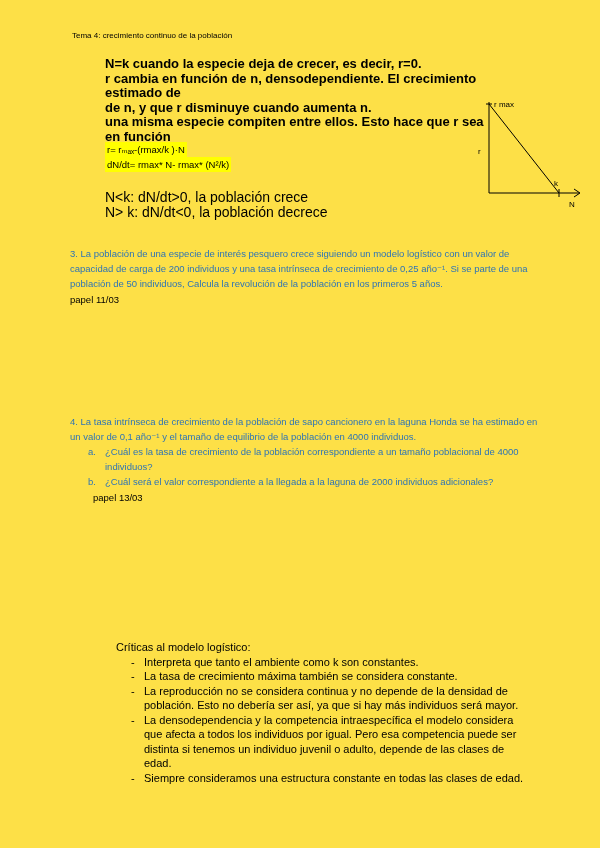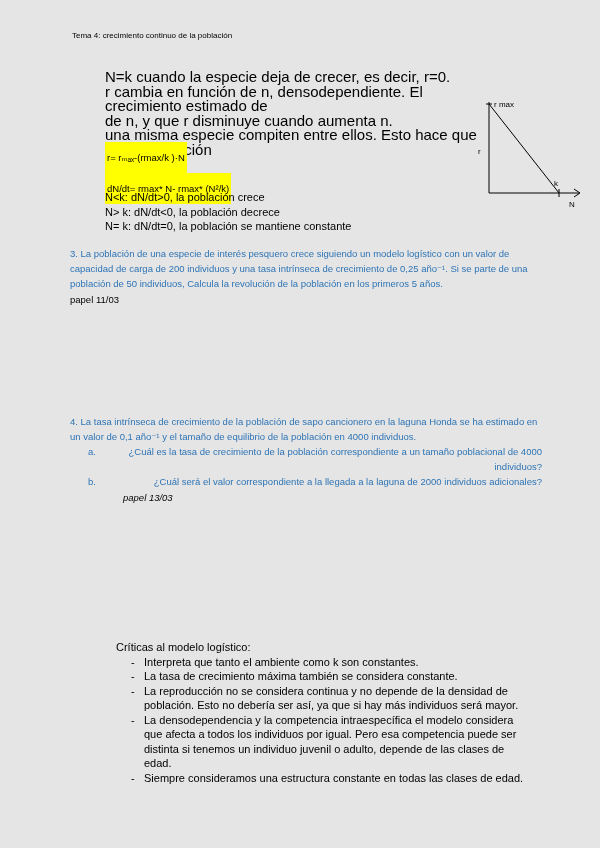--- a/index.html
+++ b/index.html
@@ -1,61 +1,62 @@
 <!DOCTYPE html>
 <html><head>
 <meta charset="utf-8">
 <style>
   html,body{margin:0;padding:0;background:#ffffff;}
   .page{
     position:relative;
     width:600px;height:848px;
-    background:#e5e5e5;
+    background:#fde047;
     font-family:"Liberation Sans","DejaVu Sans",sans-serif;
     color:#1a1a1a;
     overflow:hidden;
   }
   .doc-header{
     position:absolute;left:72px;top:31px;
     font-size:8px;color:#000;
   }
   .intro{
-    position:absolute;left:105px;top:70px;
-    font-size:15px;line-height:14.5px;color:#000;
+    position:absolute;left:105px;top:57px;
+    font-size:13px;line-height:14.5px;color:#000;
     width:380px;
+    font-weight:bold;
   }
   .formulas{
     position:absolute;left:105px;top:142px;
     font-size:9.5px;line-height:15px;color:#000;
   }
   .hl{
     display:inline-block;
     background:#ffff00;
-    padding:8px 2px;
+    padding:0 2px;
     text-align:center;
   }
   .conditions{
     position:absolute;left:105px;top:190px;
-    font-size:11px;line-height:14.5px;color:#000;
+    font-size:14px;line-height:14.5px;color:#000;
     width:380px;
   }
   .q-block{
     position:absolute;left:70px;
     font-size:9.5px;line-height:15px;
     width:472px;
   }
   .q3{top:246px;}
   .q4{top:414px;}
   .q-text{color:#2e74b5;}
   .q-note{color:#000;margin-top:1px;}
-  .q4 .q-note{margin-left:53px;font-style:italic;}
+  .q4 .q-note{margin-left:23px;}
   .q-list{color:#2e74b5;margin-left:18px;}
   .q-item{display:flex;}
   .q-item .lbl{width:17px;flex:0 0 17px;}
-  .q-item .itx{flex:1;text-align:right;}
+  .q-item .itx{flex:1;}
   .critiques{
     position:absolute;left:116px;top:640px;
     font-size:11px;line-height:14.5px;color:#000;
     width:418px;
   }
   .c-item{display:flex;padding-left:15px;}
   .c-item .dash{width:13px;flex:0 0 13px;}
   .c-item .ctx{flex:1;}
   .graph{
     position:absolute;left:477px;top:84px;
@@ -107,21 +108,20 @@
       <text x="17" y="11">r max</text>
       <text x="1" y="58">r</text>
       <text x="77" y="90">k</text>
       <text x="92" y="111">N</text>
     </svg>
   </div>
 
   <div class="conditions">
     <div>N&lt;k: dN/dt&gt;0, la población crece</div>
     <div>N&gt; k: dN/dt&lt;0, la población decrece</div>
-    <div>N= k: dN/dt=0, la población se mantiene constante</div>
   </div>
 
   <div class="q-block q3">
     <div class="q-text">3. La población de una especie de interés pesquero crece siguiendo un modelo logístico con un valor de capacidad de carga de 200 individuos y una tasa intrínseca de crecimiento de 0,25 año⁻¹. Si se parte de una población de 50 individuos, Calcula la revolución de la población en los primeros 5 años.</div>
     <div class="q-note">papel 11/03</div>
   </div>
 
   <div class="q-block q4">
     <div class="q-text">4. La tasa intrínseca de crecimiento de la población de sapo cancionero en la laguna Honda se ha estimado en un valor de 0,1 año⁻¹ y el tamaño de equilibrio de la población en 4000 individuos.</div>
     <div class="q-list">

